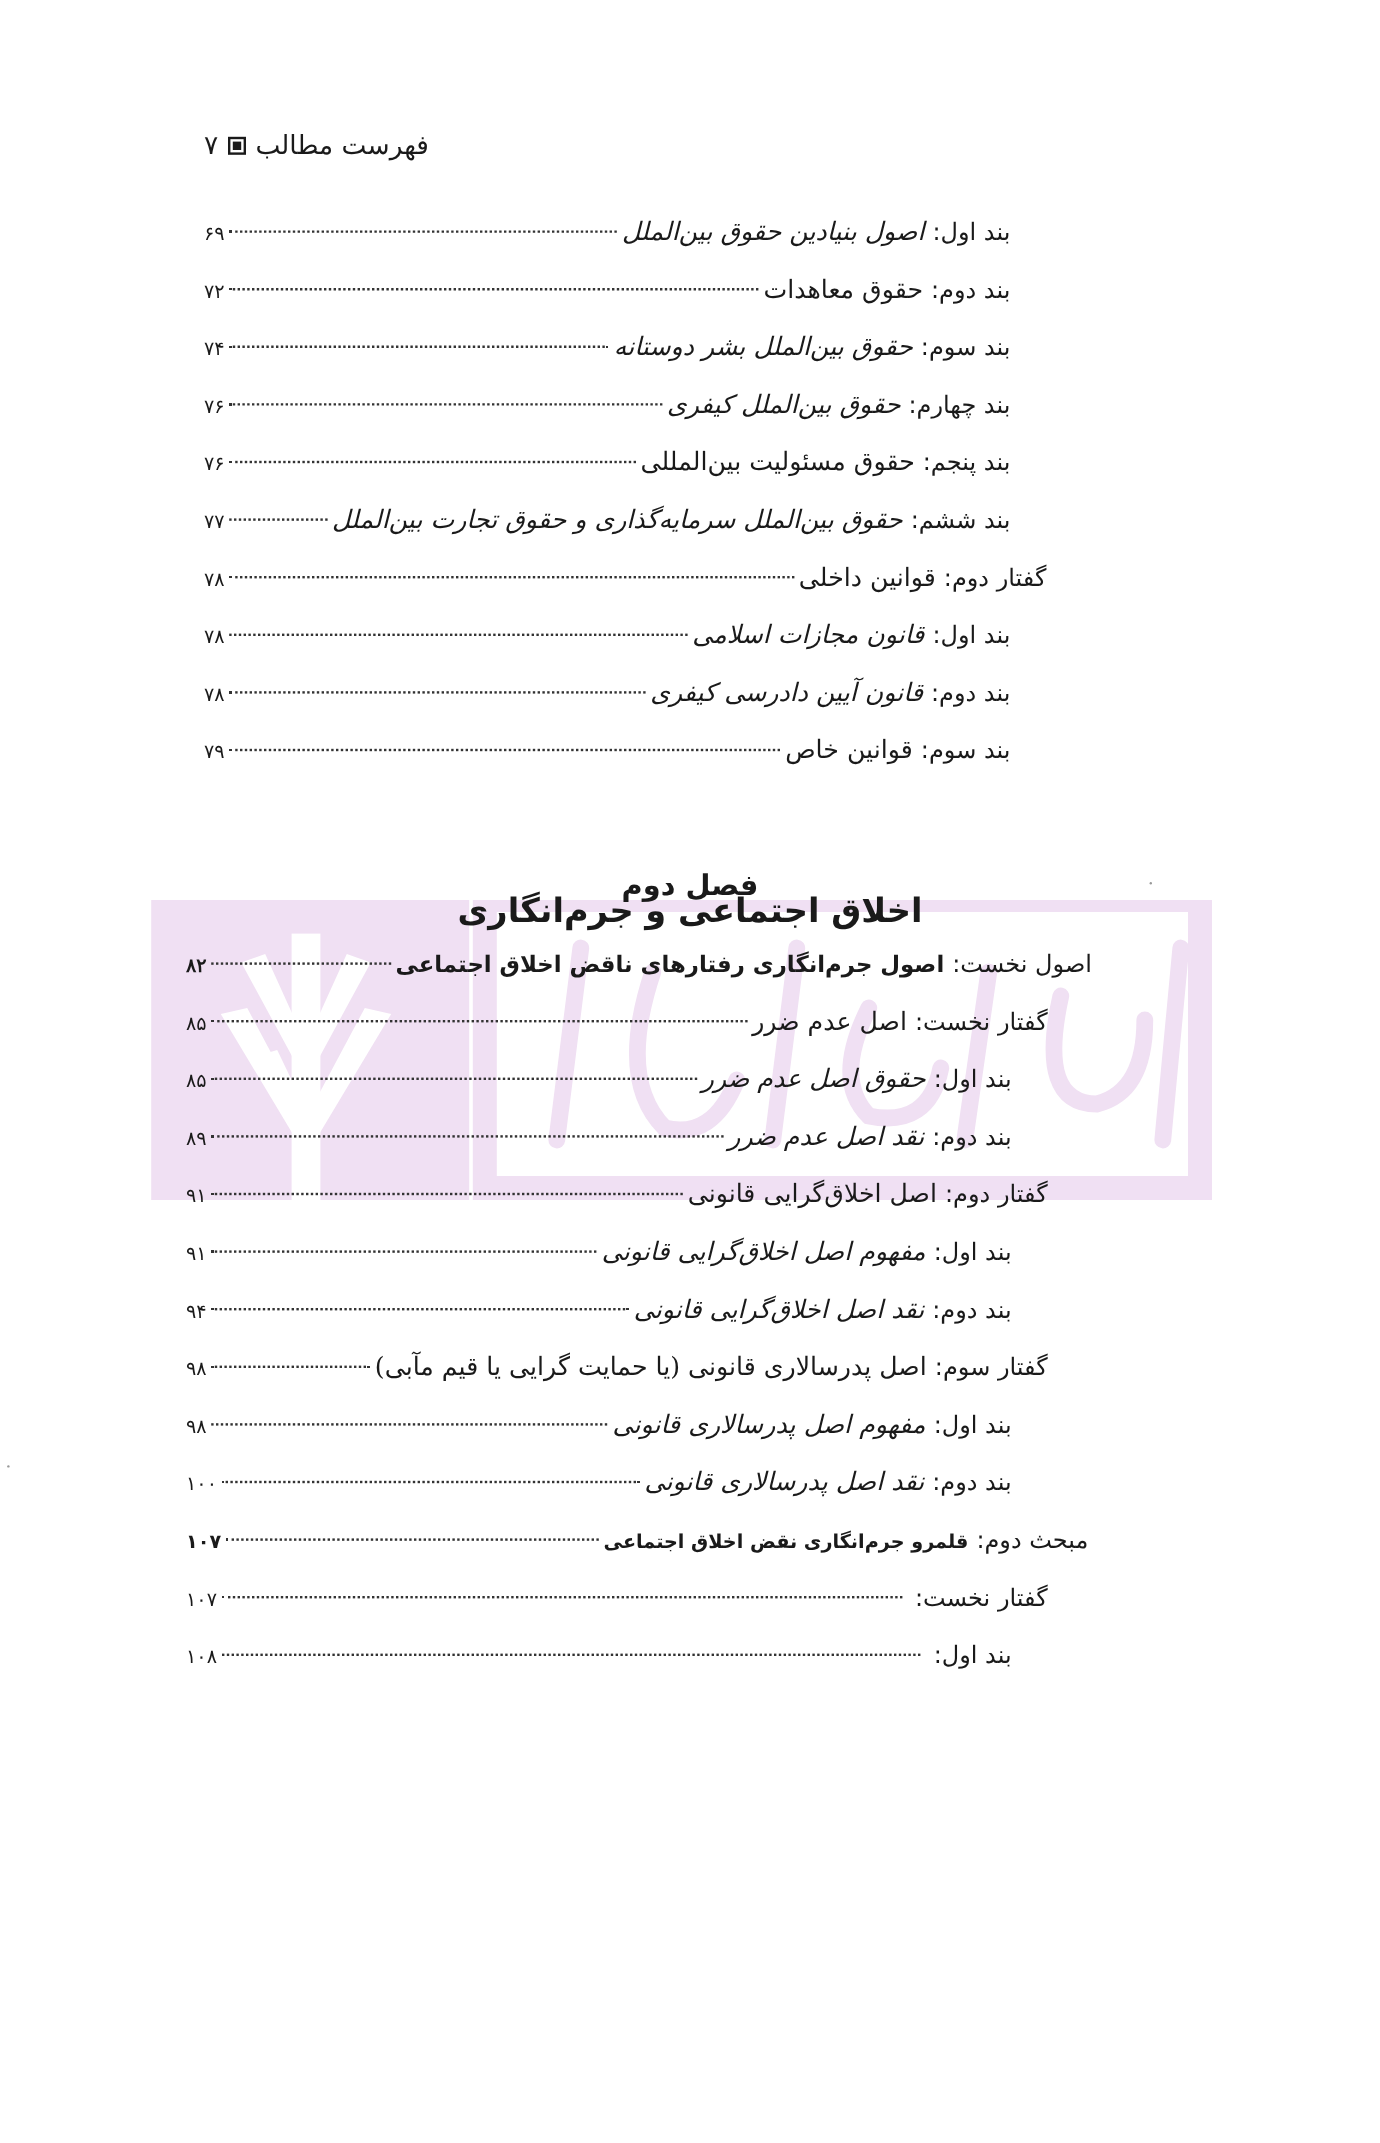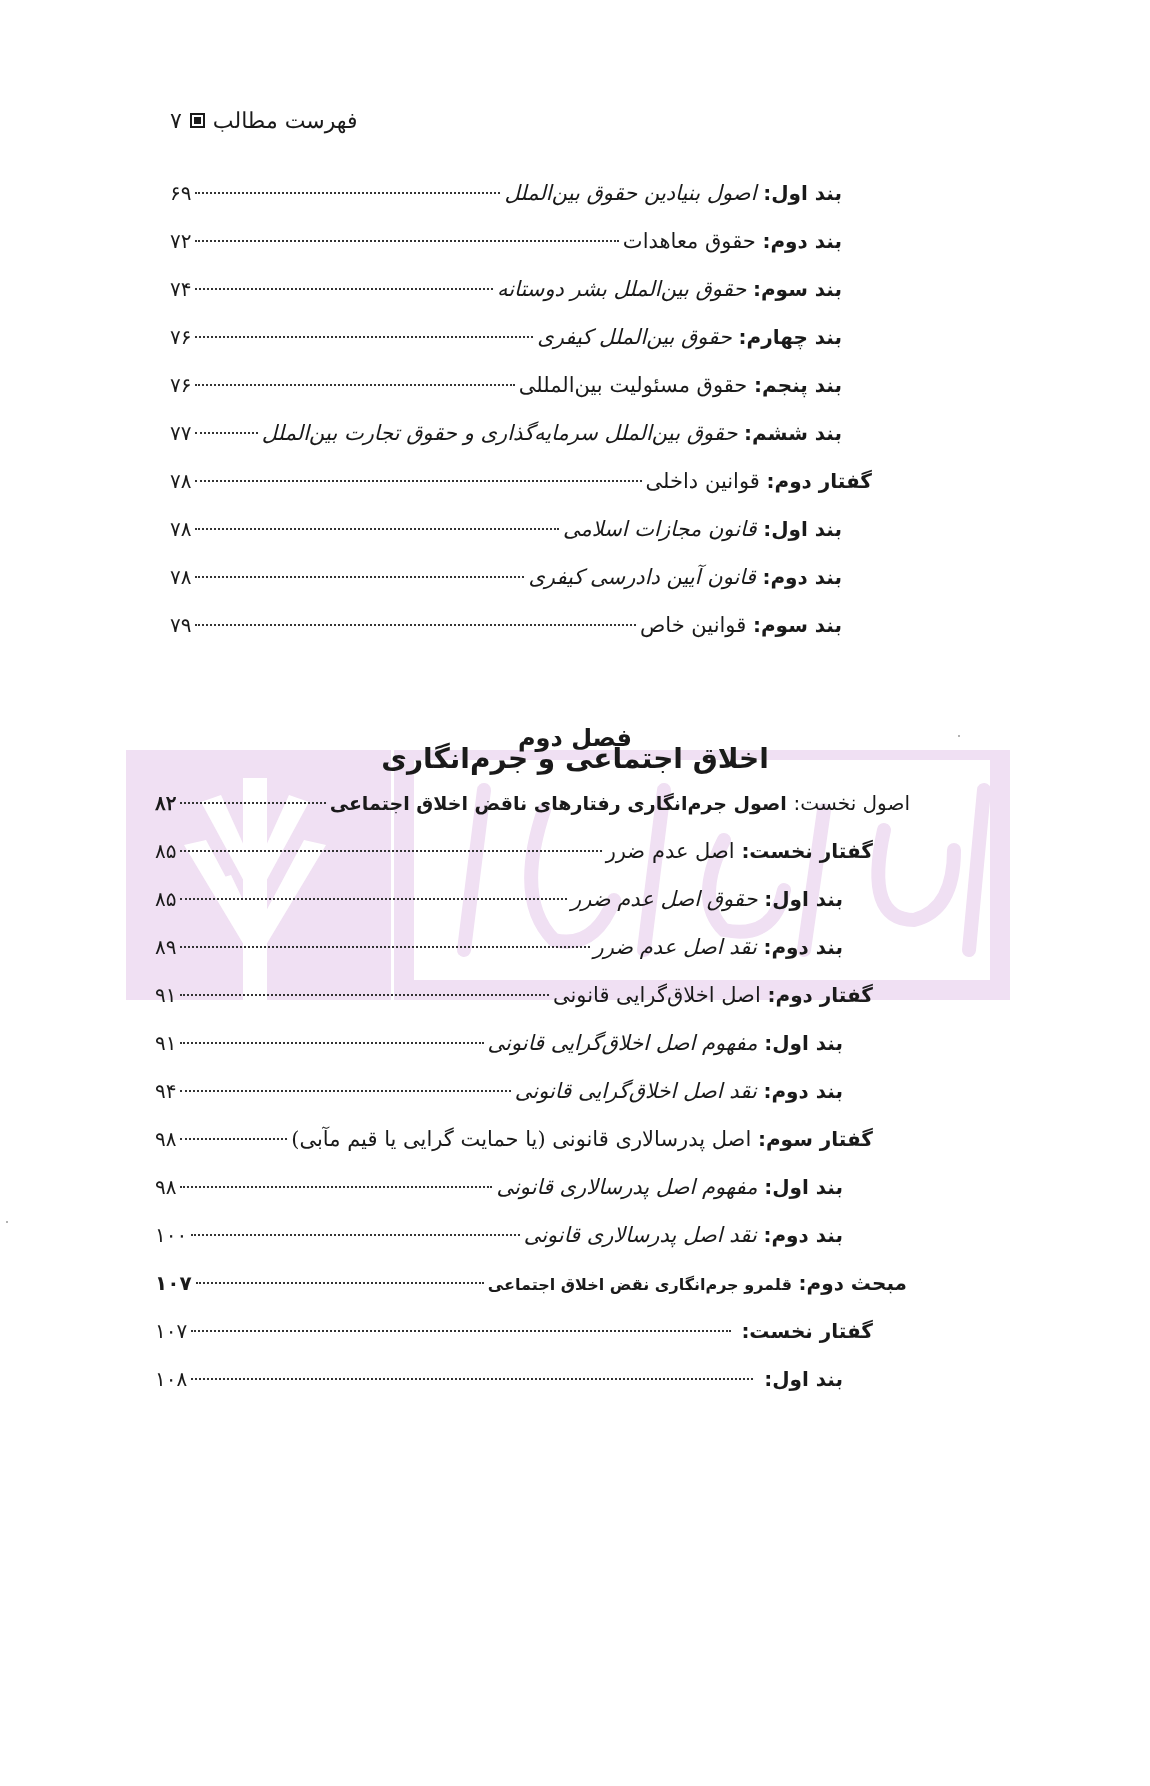--- a/index.html
+++ b/index.html
@@ -24,27 +24,27 @@
     z-index: 0;
   }
   .wm-left { position: absolute; left: 0; top: 0; width: 265px; height: 250px; background: #f0e0f3; }
   .wm-right { position: absolute; left: 268px; top: 0; width: 616px; height: 250px; background: #f0e0f3; }
   .wm-right-inner { position: absolute; left: 20px; top: 10px; right: 20px; bottom: 20px; background: #ffffff; }
   .toc { position: absolute; left: 0; top: 0; width: 1150px; height: 1786px; z-index: 1; }
   .row {
     position: absolute; direction: rtl; display: flex; align-items: baseline;
     font-size: 21px; line-height: 30px;
   }
-  .row .label-strong { font-family: "DejaVu Sans", "Liberation Sans", sans-serif; font-weight: bold; font-size: 20px; }
+  .row .label-strong { font-family: "DejaVu Sans", "Liberation Sans", sans-serif; font-weight: normal; font-size: 20px; }
   .row .title { font-style: italic; white-space: nowrap; }
   .row .title.upright { font-style: normal; }
   .row .dots {
     flex: 1; border-bottom: 2px dotted #333; margin: 0 4px; transform: translateY(-6px); min-width: 20px;
   }
-  .row .page { white-space: nowrap; font-size: 20px; }
+  .row .page { white-space: nowrap; font-size: 16px; }
   .row.bold-row .title { font-family: "DejaVu Sans", "Liberation Sans", sans-serif; font-weight: bold; font-style: normal; font-size: 16px; }
   .row.bold-row .page { font-weight: bold; font-family: "DejaVu Sans", "Liberation Sans", sans-serif; }
   .row.sans-row .title { font-family: "DejaVu Sans", "Liberation Sans", sans-serif; font-style: normal; font-size: 19px; }
   .chapter-heading {
     position: absolute; left: 0; width: 1150px; text-align: center; direction: rtl;
     font-family: "DejaVu Sans", "Liberation Sans", sans-serif; font-weight: bold; z-index: 2;
   }
   .speck { position: absolute; width: 2px; height: 2px; background: #999; border-radius: 1px; }
 </style>
 </head>

